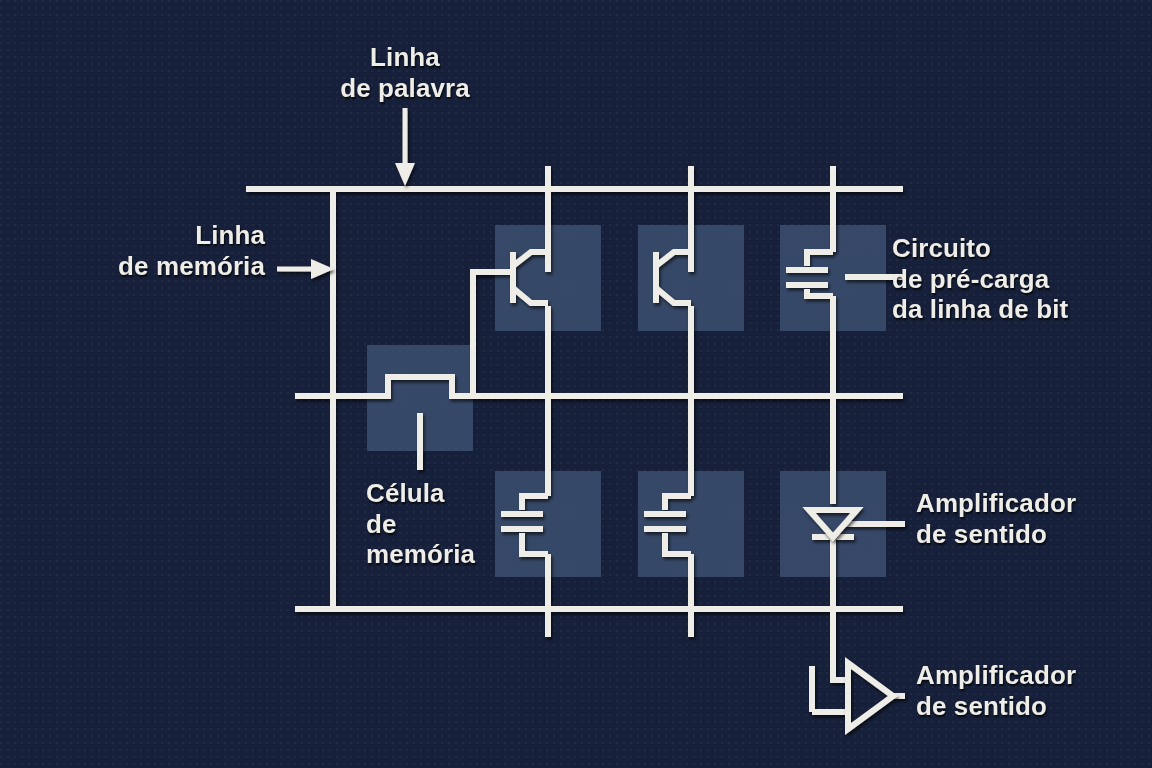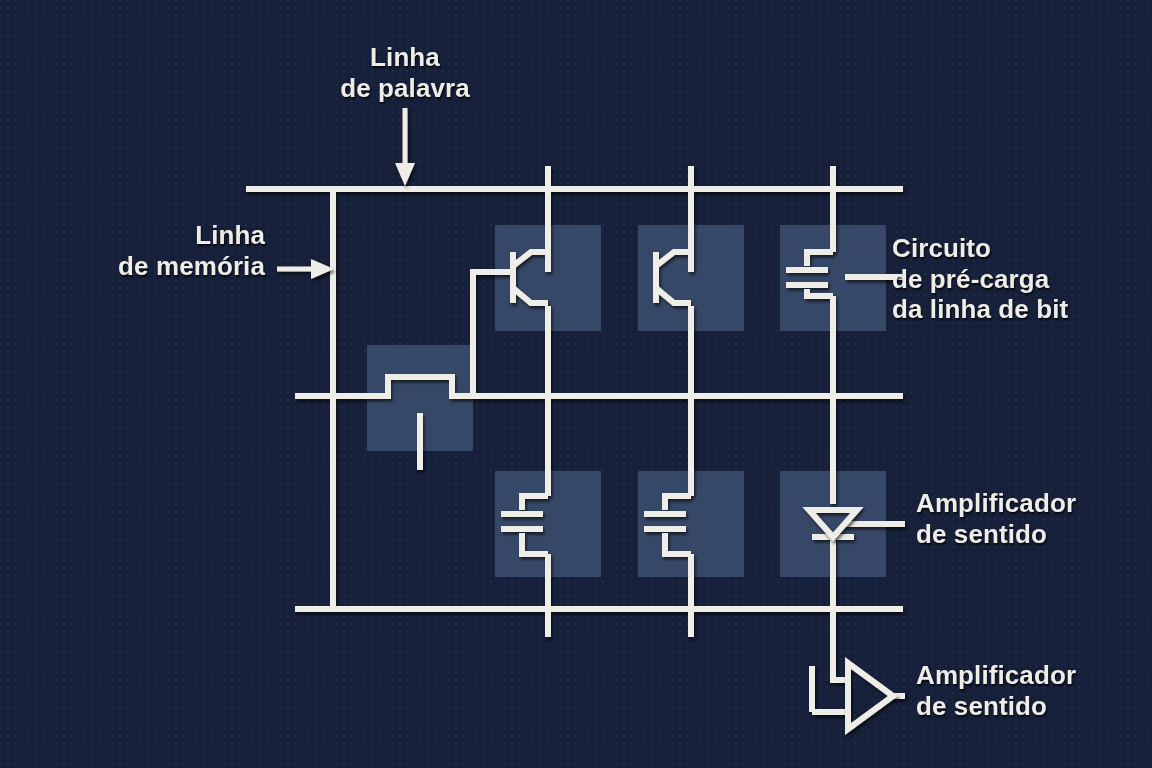--- a/index.html
+++ b/index.html
@@ -144,20 +144,23 @@
       <polygon points="334,269 311,259 311,279" fill="#efede7"></polygon>
     </g>
   </svg>
 
   <div class="label center" style="left:300px; top:42px; width:210px;">Linha
 de palavra</div>
 
   <div class="label right" style="left:40px; top:220px; width:225px;">Linha
 de memória</div>
 
+  <div class="label left" style="left:366px; top:478px; width:220px;">Célula
+de
+memória</div>
 
   <div class="label left" style="left:892px; top:233px; width:230px;">Circuito
 de pré-carga
 da linha de bit</div>
 
   <div class="label left" style="left:916px; top:488px; width:230px;">Amplificador
 de sentido</div>
 
   <div class="label left" style="left:916px; top:660px; width:230px;">Amplificador
 de sentido</div>

